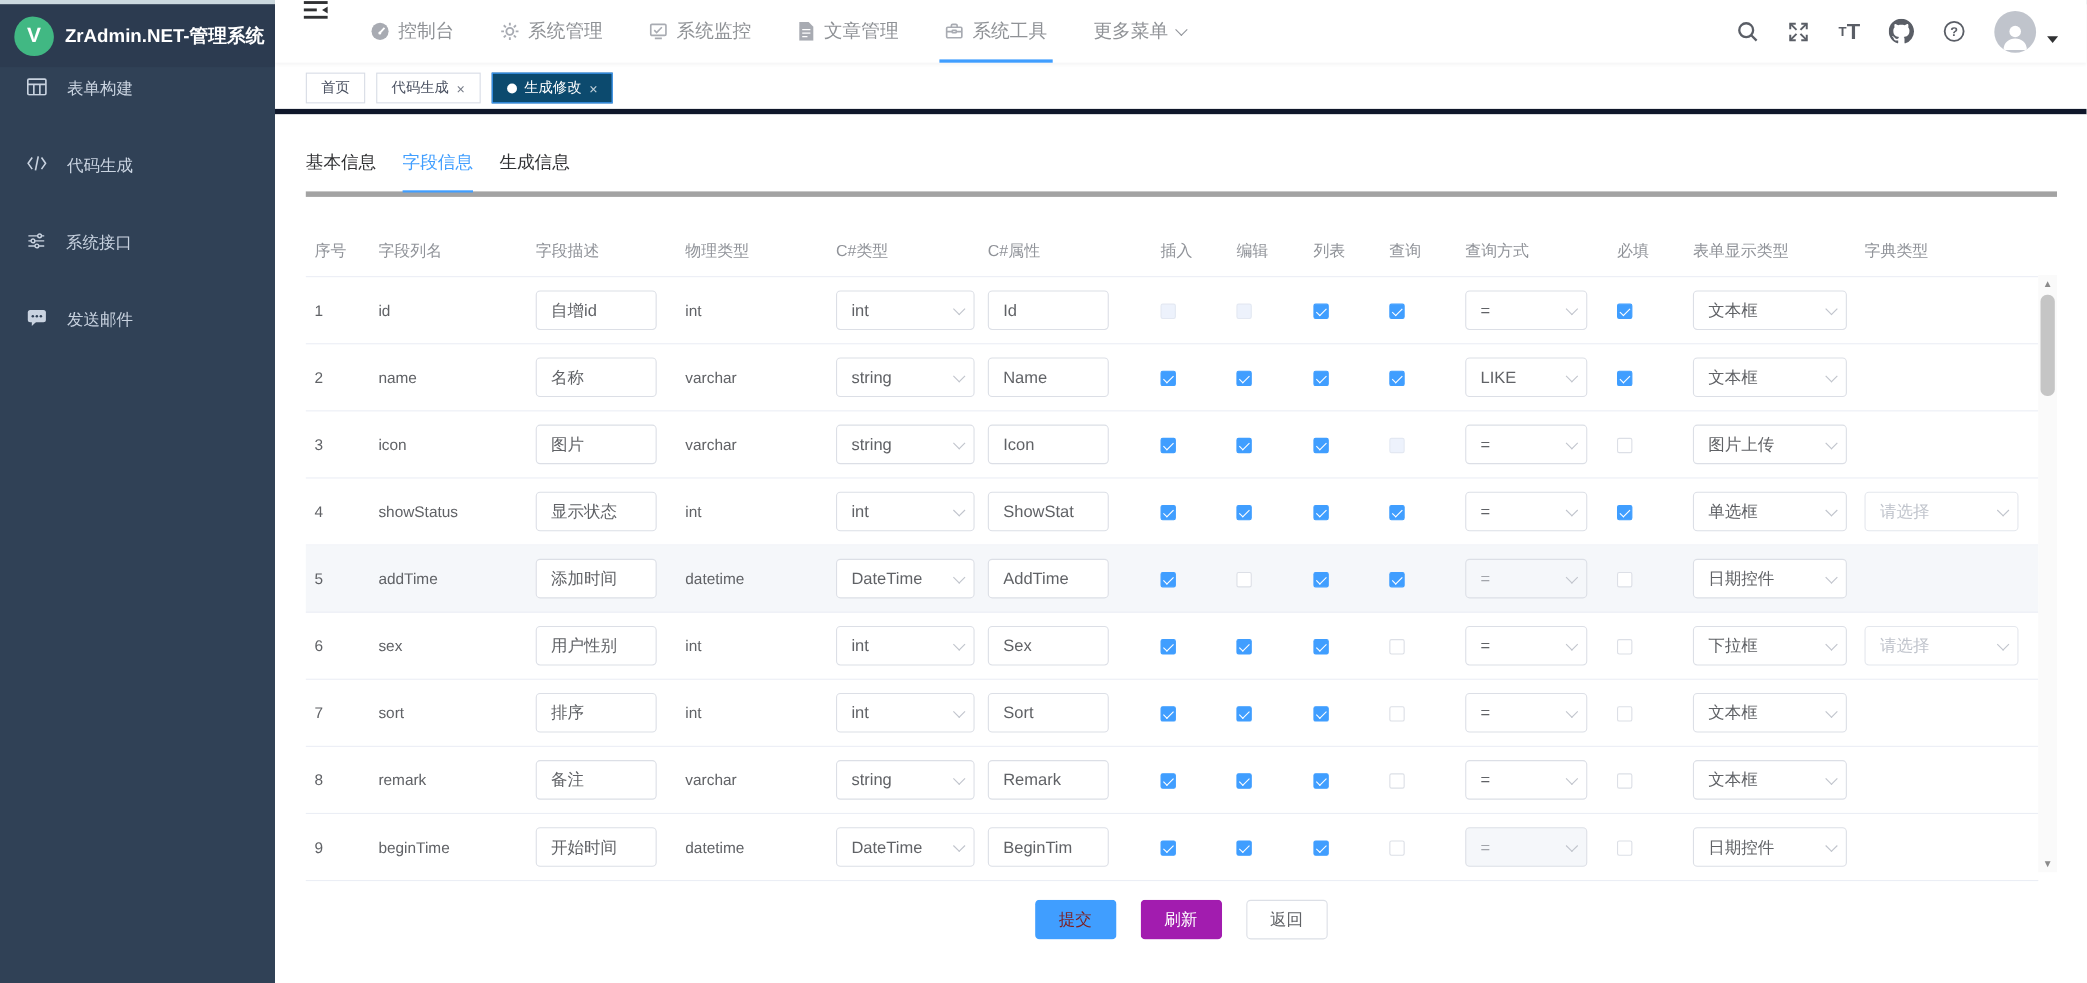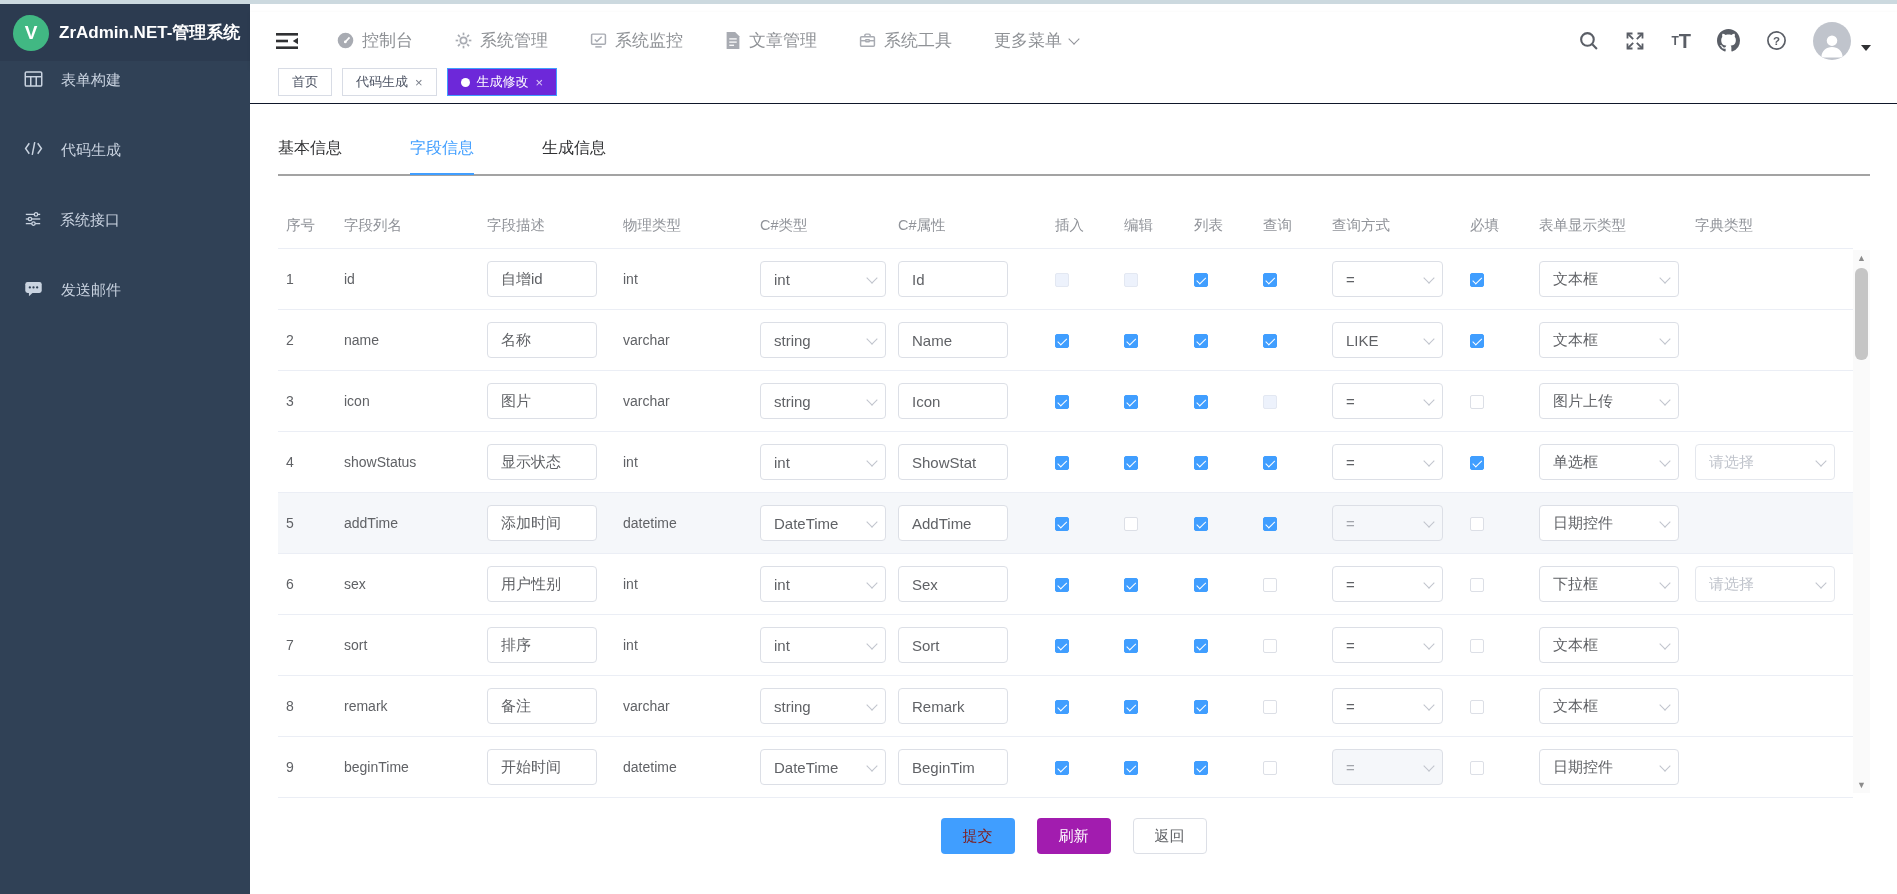--- a/index.html
+++ b/index.html
@@ -12,52 +12,52 @@
   .logo-row{height:57px;display:flex;align-items:center;padding-left:13px;background:#2c3b50;cursor:pointer}
   .logo-badge{width:36px;height:36px;background:#41b883;border-radius:46% 54% 50% 50%/52% 52% 48% 48%;
     display:flex;align-items:center;justify-content:center;color:#fff;font-weight:bold;font-size:19px;flex:none}
   .logo-title{color:#fff;font-size:17px;font-weight:bold;margin-left:10px;white-space:nowrap}
   .menu{padding-top:10px}
   .menu-item{height:70px;display:flex;align-items:flex-start;padding-left:24px;gap:18px;
     color:#c9d3e0;font-size:15px;cursor:pointer}
   .menu-item .icon{display:flex;color:#c9d3e0}
 
   
-  .navbar{position:absolute;left:250px;top:12px;right:0;height:57px;background:#fff;
-    display:flex;align-items:center;box-shadow:0 1px 4px rgba(0,21,41,.06)}
+  .navbar{position:absolute;left:250px;top:0;right:0;height:57px;background:#fff;
+    display:flex;box-shadow:0 1px 4px rgba(0,21,41,.06)}
   .hamburger{margin-left:26px;display:flex;color:#303133;cursor:pointer}
   .nav-menu{display:flex;margin-left:18px;height:100%}
   .nav-item{position:relative;height:100%;display:flex;align-items:center;gap:8px;padding:0 21px;
     color:#8f9296;font-size:17px;cursor:pointer;white-space:nowrap}
   .nav-item .icon{display:flex;color:#a8abb2}
   .nav-item.active::after{content:'';position:absolute;left:16px;right:16px;bottom:0;height:3px;background:#409eff}
   .chev{width:8px;height:8px;border-right:1.6px solid #909399;border-bottom:1.6px solid #909399;
     transform:rotate(45deg);display:inline-block;margin-top:-4px;flex:none}
   .nav-right{margin-left:auto;display:flex;align-items:center;margin-right:26px}
   .tool{display:flex;align-items:center;color:#5a5e66;margin-left:26px;cursor:pointer}
   .fs-small{font-size:12px;font-weight:bold}
   .fs-big{font-size:20px;font-weight:bold;line-height:1}
   .avatar{width:38px;height:38px;border-radius:50%;background:#c0c4cc;margin-left:26px;
     display:flex;align-items:flex-end;justify-content:center;overflow:hidden;cursor:pointer}
   .caret{width:0;height:0;border-left:5px solid transparent;border-right:5px solid transparent;
     border-top:6px solid #303133;margin-left:10px;margin-top:14px;cursor:pointer}
 
   
   .tagbar{position:absolute;left:250px;top:61px;right:0;height:43px;background:#fff;
-    display:flex;align-items:center;padding-left:28px;border-bottom:1px solid #0f172a}
+    display:flex;align-items:center;padding-left:28px;border-bottom:5px solid #0f172a}
   .tag-list{display:flex;gap:10px}
   .tag{height:28px;display:flex;align-items:center;padding:0 13px;border:1px solid #d8dce5;
     font-size:13px;color:#495060;background:#fff;gap:7px;cursor:pointer;white-space:nowrap}
-  .tag.active{background:#6d28d9;border-color:#409eff;color:#fff}
+  .tag.active{background:#0c4a6e;border-color:#409eff;color:#fff}
   .tag .dot{width:9px;height:9px;border-radius:50%;background:#fff;display:inline-block}
   .tclose{font-size:13px;line-height:1;opacity:.75;cursor:pointer}
 
   
   .main{position:absolute;left:250px;top:104px;right:0;bottom:0;background:#fff;padding-left:28px}
-  .tabs{display:flex;gap:68px;padding-top:34px;border-bottom:2px solid #a3a3a3;width:1592px}
+  .tabs{display:flex;gap:24px;padding-top:34px;border-bottom:5px solid #a3a3a3;width:1592px}
   .tab{font-size:16px;color:#303133;padding-bottom:15px;position:relative;cursor:pointer}
   .tab.active{color:#409eff}
   .tab.active::after{content:'';position:absolute;left:0;right:0;bottom:-1px;height:2px;background:#409eff}
 
   .trow{display:grid;width:1575px;align-items:center;
     grid-template-columns:58px 143px 136px 137px 138px 157px 69px 70px 69px 69px 138px 69px 156px 154px}
   .trow>div{padding-left:8px;overflow:visible}
   .thead{height:47px;margin-top:26px;color:#909399;font-size:14.5px;border-bottom:1px solid #ebeef5}
   .tbody .trow{height:61px;border-bottom:1px solid #ebeef5;font-size:14px;color:#606266}
   .tbody .trow.hl{background:#f5f7fa}

